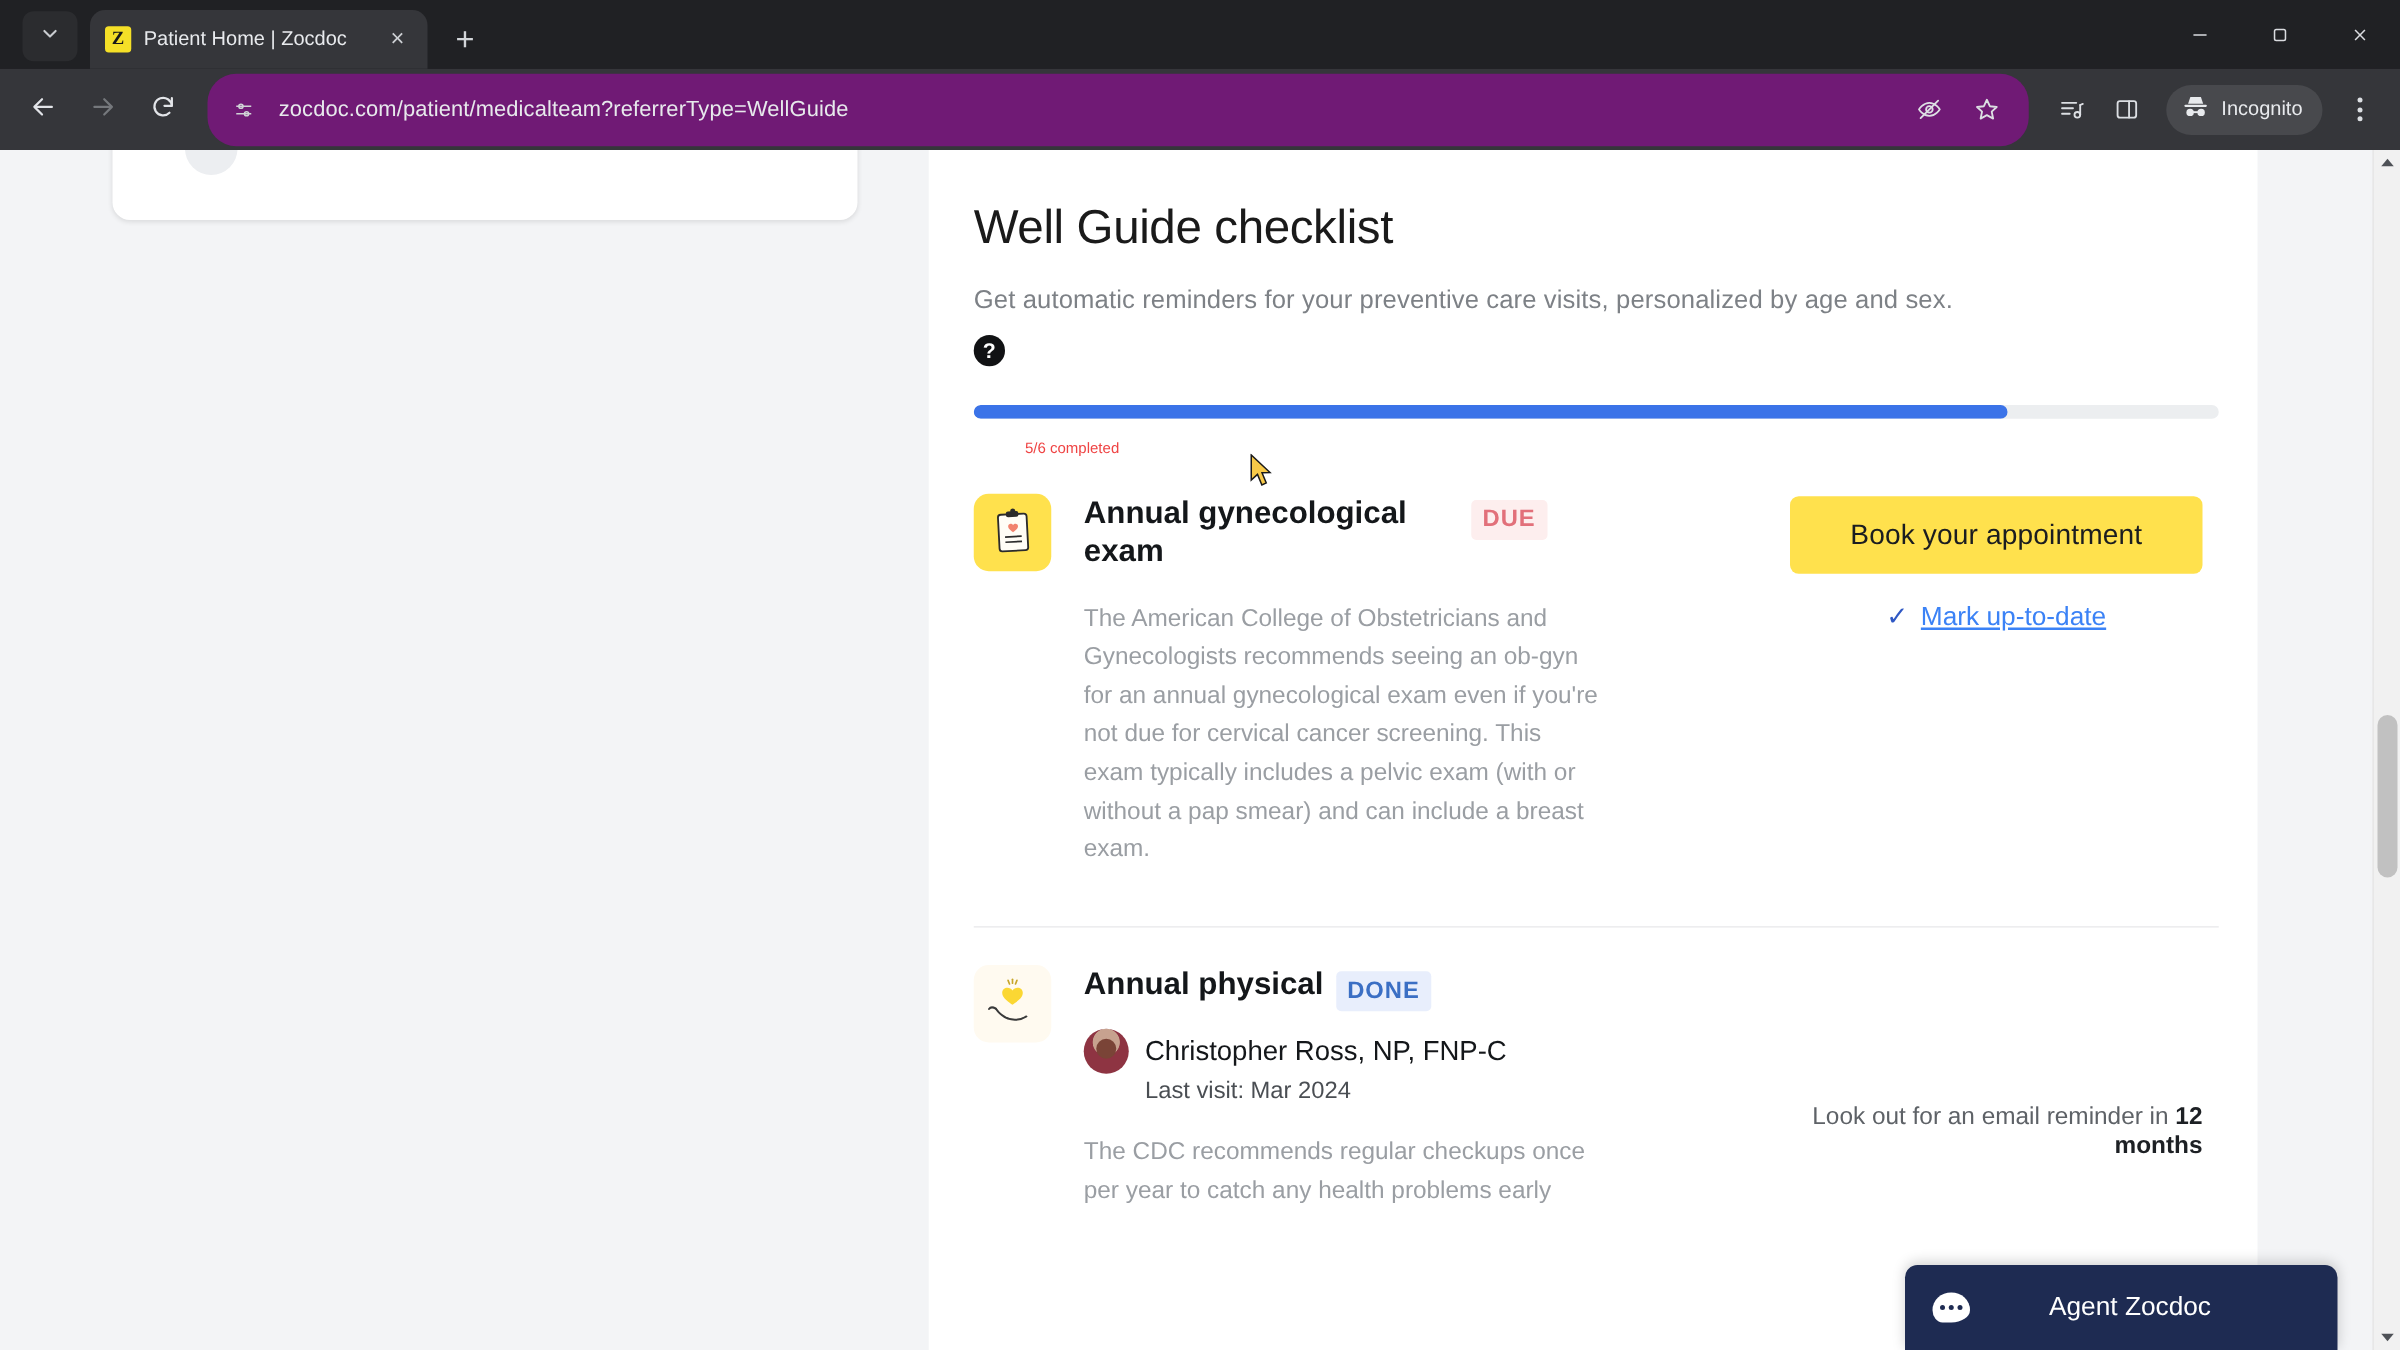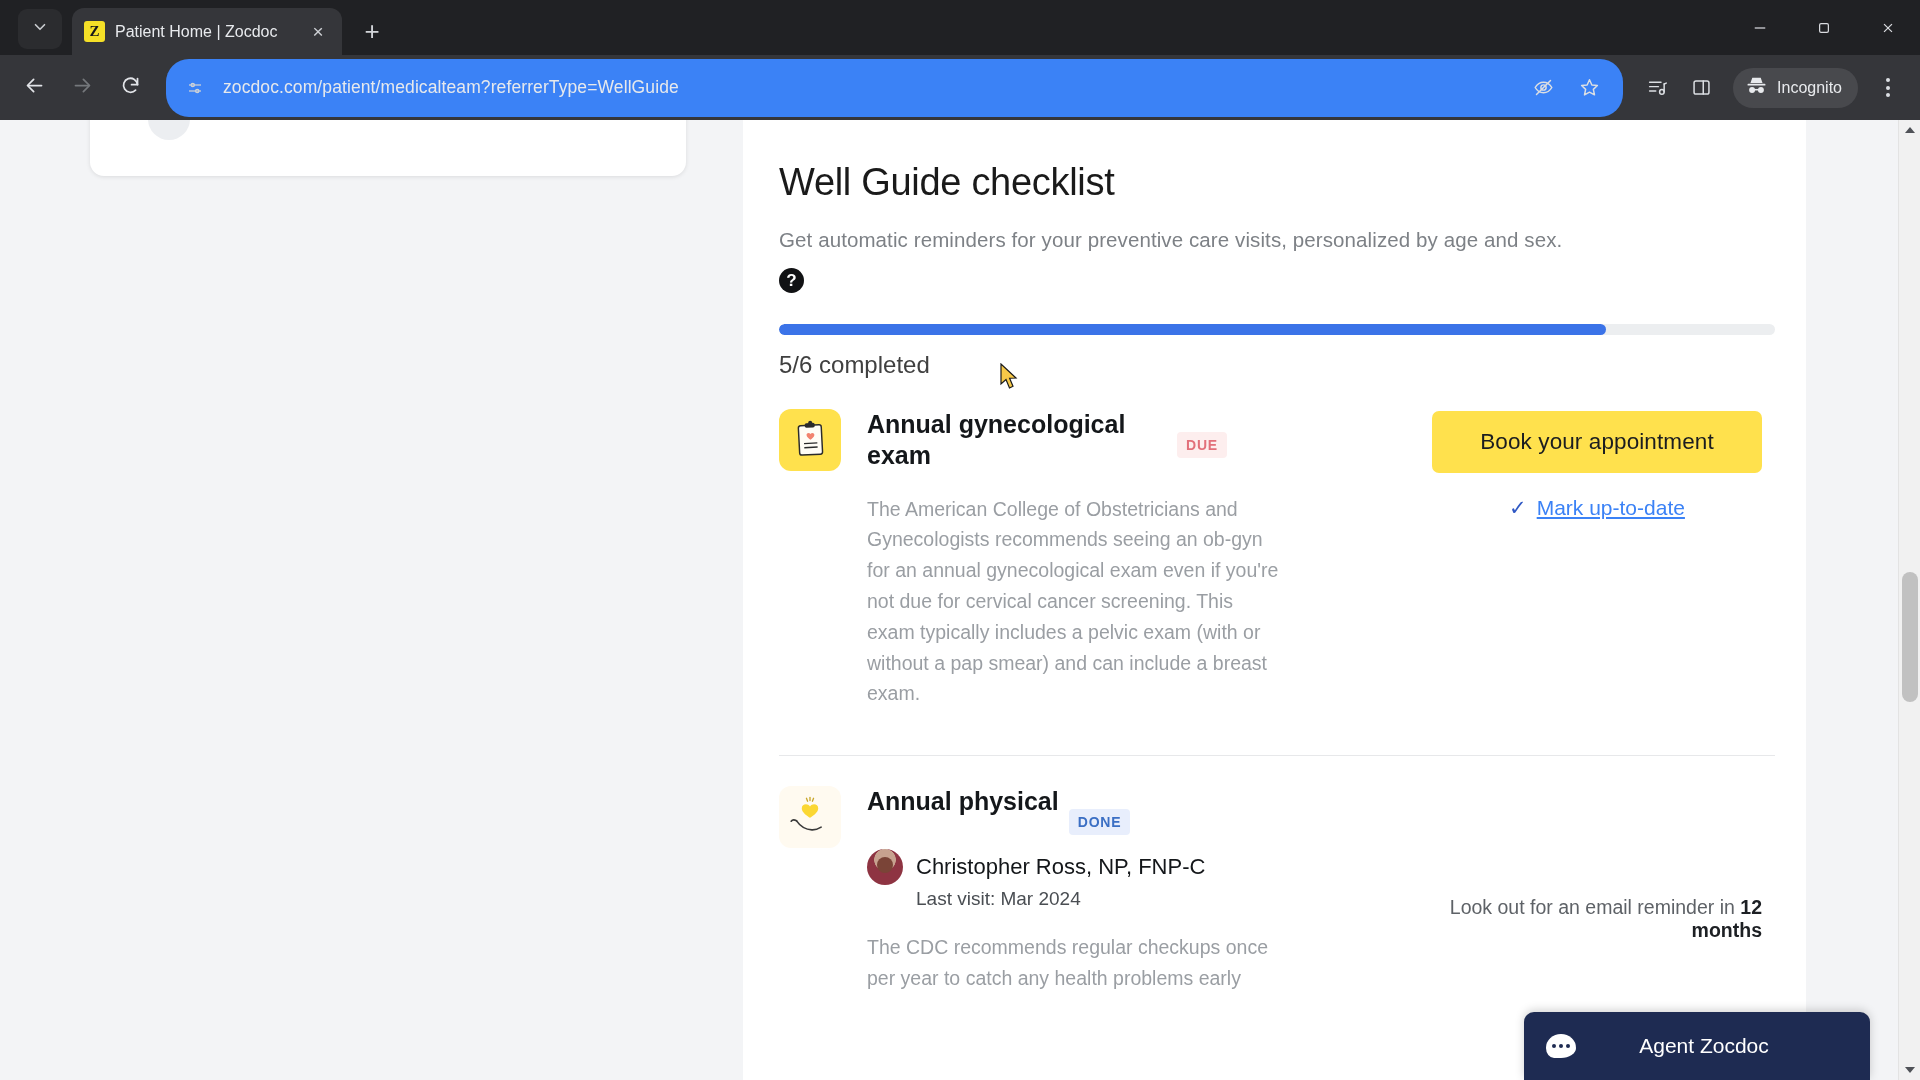--- a/index.html
+++ b/index.html
@@ -125,21 +125,21 @@
     border-radius: 50%;
     display: flex; align-items: center; justify-content: center;
     flex: 0 0 44px;
   }
   .navbtn svg { width: 21px; height: 21px; fill: none; stroke: #e2e4e8; stroke-width: 2; stroke-linecap: round; stroke-linejoin: round; }
   .navbtn.disabled svg { stroke: #75787c; }
 
   .omnibox {
     flex: 1;
     height: 58px;
-    background: #3b82f6;
+    background: #701a75;
     border-radius: 23px;
     display: flex;
     align-items: center;
     padding: 0 14px;
     margin: 0 10px;
     gap: 13px;
     min-width: 0;
   }
   .omni-icon {
     width: 30px; height: 30px;
@@ -268,22 +268,23 @@
     border-radius: 6px;
     overflow: hidden;
   }
   .progress-fill {
     height: 100%;
     background: #3b73e8;
     border-radius: 6px;
   }
   .progress-label {
     margin-top: 16px;
-    font-size: 24px;
-    color: #404040;
+    font-size: 12px;
+    color: #ef4444;
+    margin-left: 41px;
   }
 
   
   .check-item {
     display: flex;
     gap: 0;
     padding-top: 30px;
   }
   .item-icon {
     width: 62px; height: 62px;
@@ -305,27 +306,27 @@
     gap: 10px;
   }
   .item-title {
     font-size: 25px;
     color: #14171a;
     font-weight: 700;
     line-height: 1.26;
     max-width: 300px;
   }
   .badge {
-    font-size: 14px;
+    font-size: 19px;
     font-weight: 700;
     letter-spacing: .8px;
     padding: 5px 9px;
     border-radius: 4px;
     white-space: nowrap;
-    margin-top: 23px;
+    margin-top: 5px;
   }
   .badge.due { background: #fdeeee; color: #e2707a; }
   .badge.done { background: #e8eefc; color: #3b6fc4; }
 
   .item-desc {
     margin-top: 22px;
     font-size: 19.5px;
     line-height: 1.58;
     color: #9a9ea3;
   }

